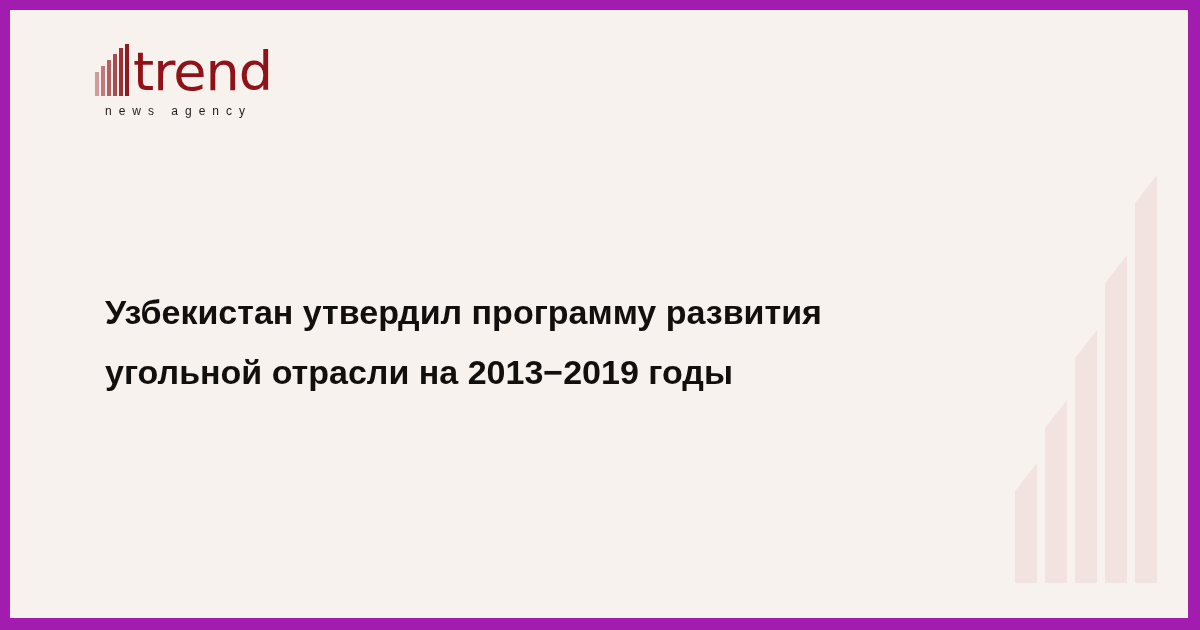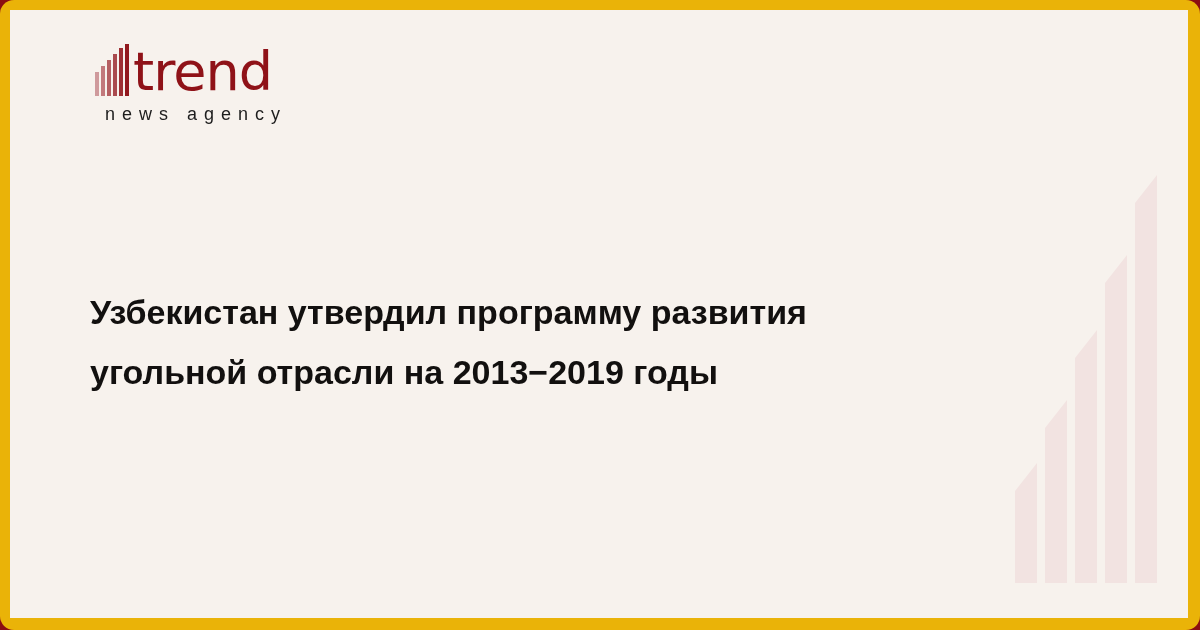--- a/index.html
+++ b/index.html
@@ -99,46 +99,46 @@
     font-size: 54px;
     line-height: 52px;
     font-weight: 400;
     color: #8f1218;
     letter-spacing: -1px;
   }
   .logo-sub {
     margin-top: 6px;
     margin-left: 10px;
     font-family: "Liberation Sans", "DejaVu Sans", sans-serif;
-    font-size: 18px;
+    font-size: 12px;
     font-weight: 400;
     color: #1d1d1d;
     letter-spacing: 7px;
   }
 
   
   .headline {
     position: absolute;
-    left: 80px;
+    left: 95px;
     top: 272px;
     width: 860px;
     margin: 0;
     font-family: "Liberation Sans", "DejaVu Sans", sans-serif;
     font-size: 34px;
     line-height: 60px;
     font-weight: bold;
     color: #12100f;
     letter-spacing: 0px;
   }
   .headline .ln { display: block; }
 </style>
 </head>
 <body>
 
-<div class="card" style="background: #eab308; border-radius: 14px;">
+<div class="card" style="background: #a21caf;">
   <div class="canvas" style="background: rgb(247, 242, 237);">
 
     <div class="watermark">
       <div class="wm-bar wm-1" style="height: 92px;">
           <span class="slant"></span>
         </div>
       <div class="wm-bar wm-2" style="height: 155px;">
           <span class="slant"></span>
         </div>
       <div class="wm-bar wm-3" style="height: 225px;">

